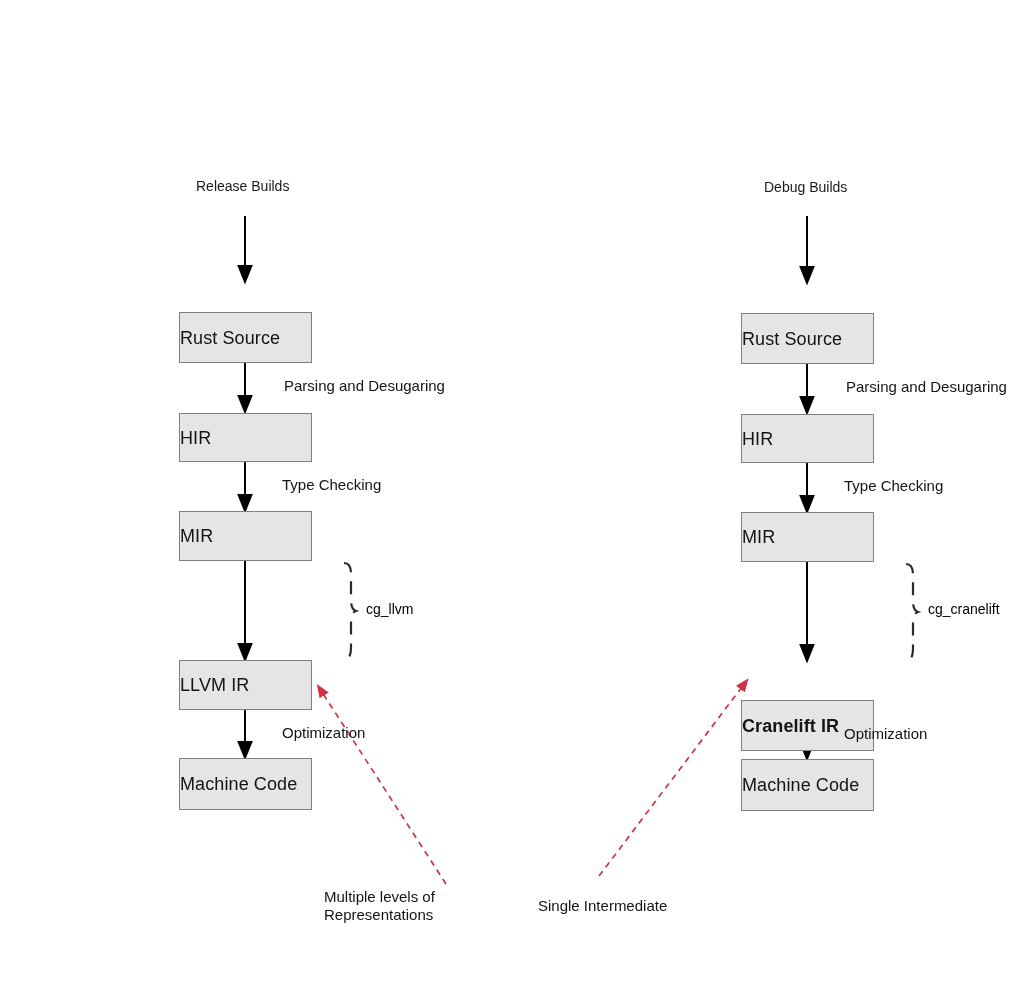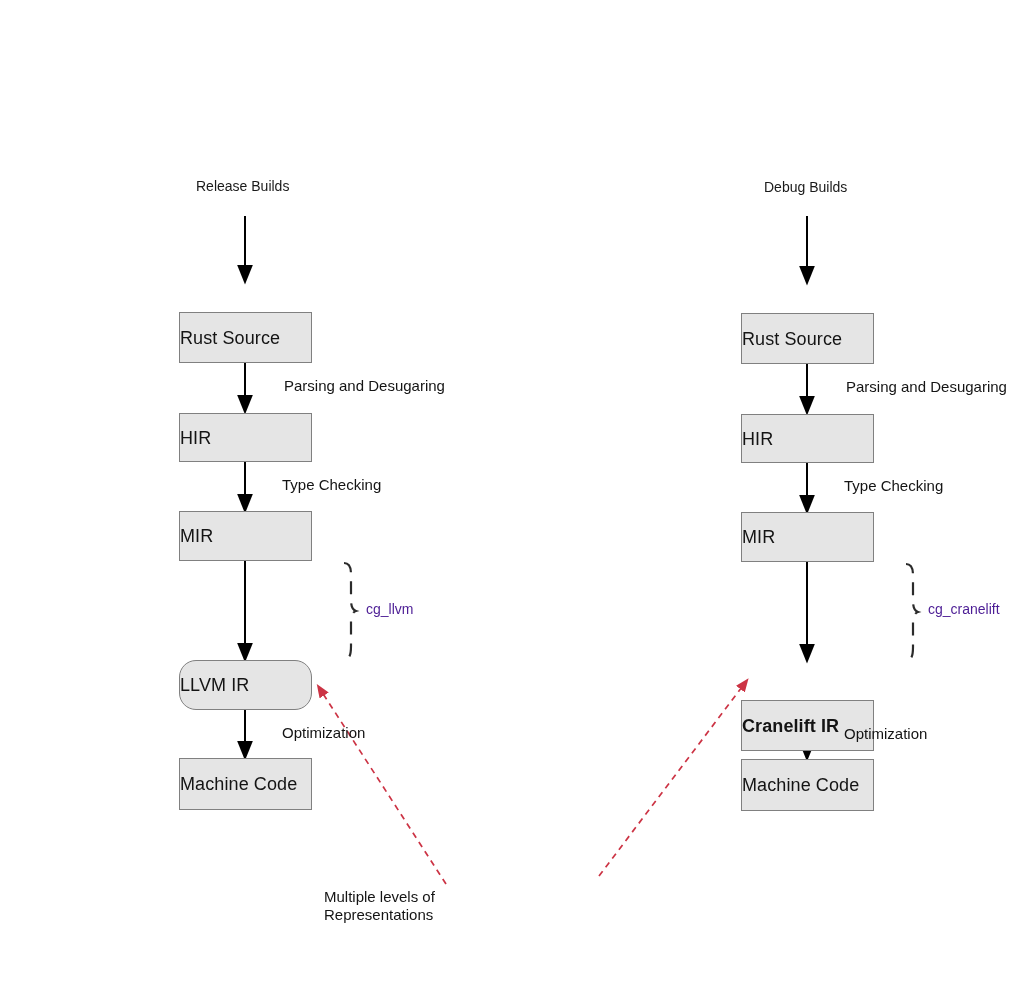--- a/index.html
+++ b/index.html
@@ -49,21 +49,21 @@
   .column-title {
     position: absolute;
     font-size: 14px;
     color: #1a1a1a;
     white-space: nowrap;
     line-height: 1.1;
   }
   .brace-label {
     position: absolute;
     font-size: 14px;
-    color: #4c1d95;
+    color: #000000;
     white-space: nowrap;
     line-height: 1.1;
   }
   .annotation {
     position: absolute;
     font-size: 15px;
     color: #141414;
     text-align: left;
     line-height: 1.22;
   }
@@ -146,21 +146,21 @@
   </div>
 
   <div class="node-box" style="left:131px; top:413px; width:133px; height:49px;">
     <span>HIR</span>
   </div>
 
   <div class="node-box" style="left:131px; top:511px; width:133px; height:50px;">
     <span>MIR</span>
   </div>
 
-  <div class="node-box" style="left:131px; top:660px; width:133px; height:50px;border-radius:17px;">
+  <div class="node-box" style="left:131px; top:660px; width:133px; height:50px;">
     <span>LLVM IR</span>
   </div>
 
   <div class="node-box" style="left:131px; top:758px; width:133px; height:52px;">
     <span>Machine Code</span>
   </div>
 
   <div class="edge-label" style="left:236px; top:378px;">Parsing and Desugaring</div>
 
   <div class="edge-label" style="left:234px; top:477px;">Type Checking</div>
@@ -198,15 +198,16 @@
   <div class="edge-label" style="left:796px; top:726px;">Optimization</div>
 
   <div class="brace-label" style="left:880px; top:602px;">cg_cranelift</div>
 
   <div class="annotation annotation-left" style="left:276px; top:888px;">
     <div>Multiple levels of</div>
     <div>Representations</div>
   </div>
 
   <div class="annotation annotation-right" style="left:490px; top:897px;">
+    <div>Single Intermediate</div>
   </div>
 
 </div>
 
 </body></html>

